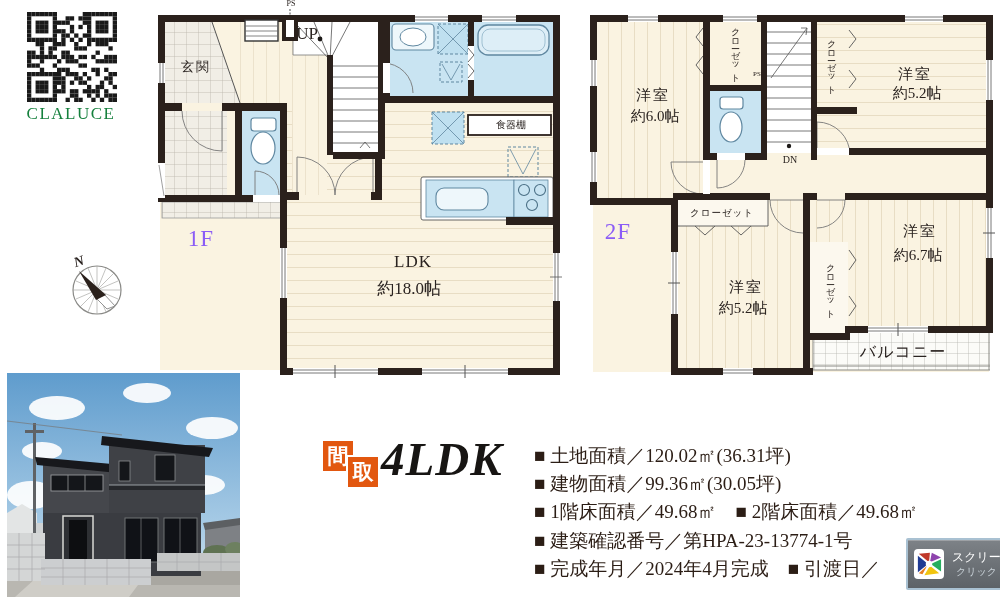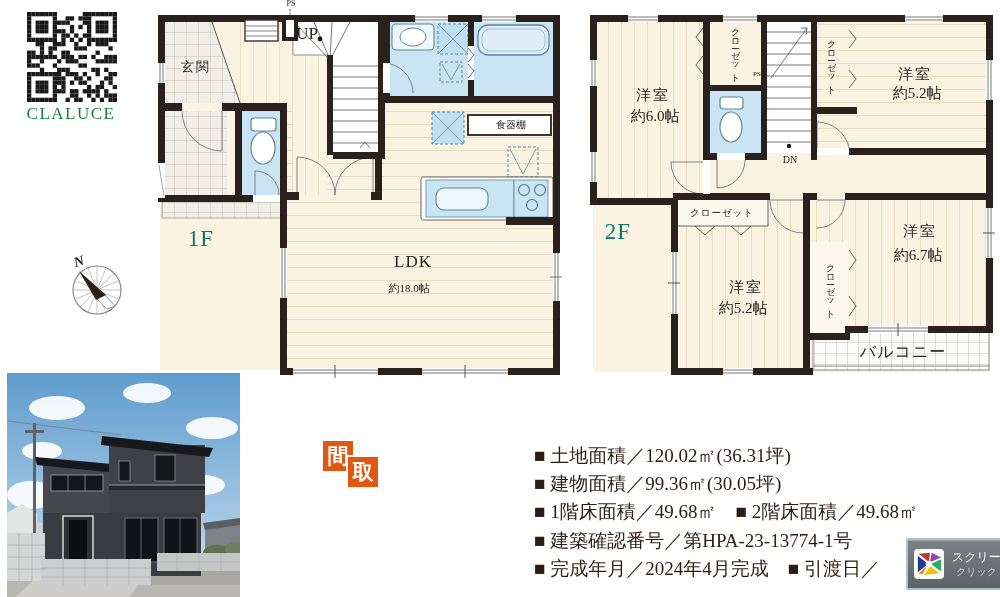--- a/index.html
+++ b/index.html
@@ -2,21 +2,21 @@
 <html><head>
 <meta charset="utf-8">
 <style>
   html,body{margin:0;padding:0;background:#fff;}
   #stage{position:relative;width:1000px;height:597px;background:#fff;overflow:hidden;
          font-family:"Liberation Serif","DejaVu Serif",serif;}
   .abs{position:absolute;}
   .lbl{position:absolute;transform:translate(-50%,-50%);white-space:nowrap;
        color:#2a2320;font-family:"Liberation Serif","DejaVu Serif",serif;line-height:1;}
   .lbl.v{writing-mode:vertical-rl;text-orientation:upright;letter-spacing:1px;}
-  .floor-tag{font-size:23px;color:#0f766e;letter-spacing:1px;}
+  .floor-tag{font-size:23px;color:#8b5cf6;letter-spacing:1px;}
   .room-name{font-size:15px;letter-spacing:2px;}
   .room-size{font-size:15px;}
   .tiny{font-size:8px;color:#2a2320;}
   
   #qr-wrap{left:27px;top:12px;width:90px;height:118px;}
   #qr-caption{left:71px;top:113px;font-size:17px;letter-spacing:1.5px;color:#15803d;}
   
   .badge-sq{position:absolute;width:30px;height:30px;background:#e2570f;color:#fff;
             display:flex;align-items:center;justify-content:center;font-size:21px;font-weight:bold;
             font-family:"Liberation Sans","DejaVu Sans",sans-serif;}
@@ -456,21 +456,21 @@
         <line x1="95" y1="28" x2="128" y2="28"></line>
       </g>
     <line x1="140" y1="1" x2="140" y2="8" stroke="#333" stroke-width="0.9" stroke-dasharray="2,1.5"></line>
   </svg>
 
   <div class="lbl" style="left:196px;top:66px;font-size:13px;letter-spacing:2px">玄関</div>
   <div class="lbl" style="left:307px;top:33px;font-size:17px">UP</div>
   <div class="lbl tiny" style="left:291px;top:4px">PS</div>
   <div class="lbl" style="left:511px;top:125px;font-size:10px">食器棚</div>
   <div class="lbl" style="left:413px;top:261px;font-size:17px;letter-spacing:1px">LDK</div>
-  <div class="lbl" style="left:409px;top:288px;font-size:11px">約18.0帖</div>
+  <div class="lbl" style="left:409px;top:288px;font-size:17px">約18.0帖</div>
   <div class="lbl floor-tag" style="left:201px;top:238px">1F</div>
 
   <svg class="abs" style="left:583px;top:12px" width="412" height="372">
     <defs>
       <pattern id="p2ph" width="10" height="13" patternUnits="userSpaceOnUse">
         <rect width="10" height="13" fill="#faf3e1"></rect>
           <path d="M0 12.5H10" stroke="#e8ddc4" stroke-width="1"></path>
       </pattern>
       <pattern id="p2pv" width="13" height="10" patternUnits="userSpaceOnUse">
         <rect width="13" height="10" fill="#faf3e1"></rect>
@@ -743,20 +743,21 @@
           <line x1="192" y1="180" x2="192" y2="198"></line>
           <line x1="214" y1="180" x2="214" y2="198"></line>
       </g>
     </g>
   </svg>
 
   <div class="abs" style="left:323px;top:437px;width:200px;height:55px">
     <div class="badge-sq" style="left:0;top:4px">間</div>
     <div class="badge-sq" style="left:23px;top:18px;border:2px solid #fff">取</div>
   </div>
+  <div id="badge-type">4LDK</div>
 
   <div class="abs" id="details">
     <div class="dl">■ 土地面積／120.02㎡(36.31坪)</div>
     <div class="dl">■ 建物面積／99.36㎡(30.05坪)</div>
     <div class="dl">■ 1階床面積／49.68㎡　■ 2階床面積／49.68㎡</div>
     <div class="dl">■ 建築確認番号／第HPA-23-13774-1号</div>
     <div class="dl">■ 完成年月／2024年4月完成　■ 引渡日／</div>
   </div>
 
   <div class="abs" id="toast">

